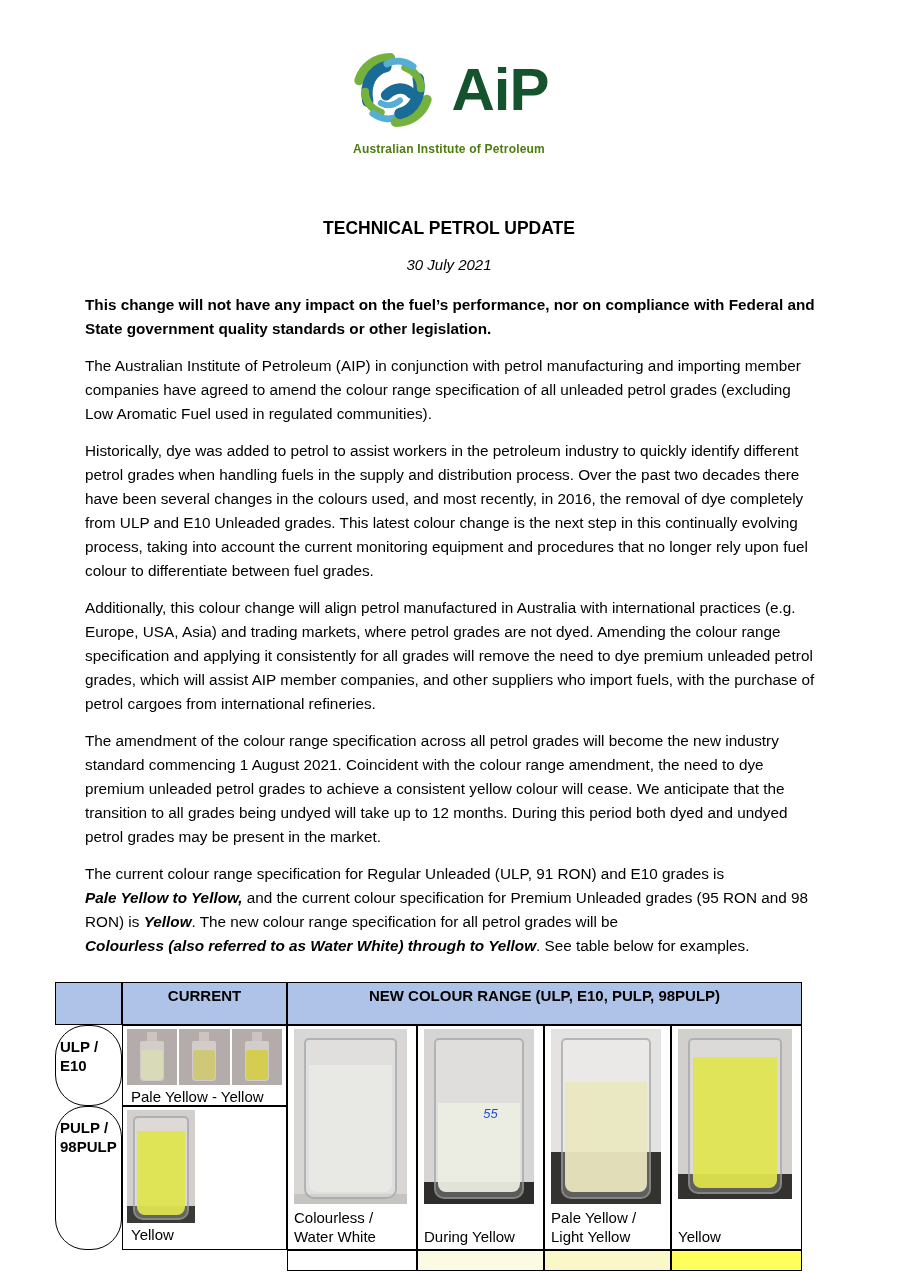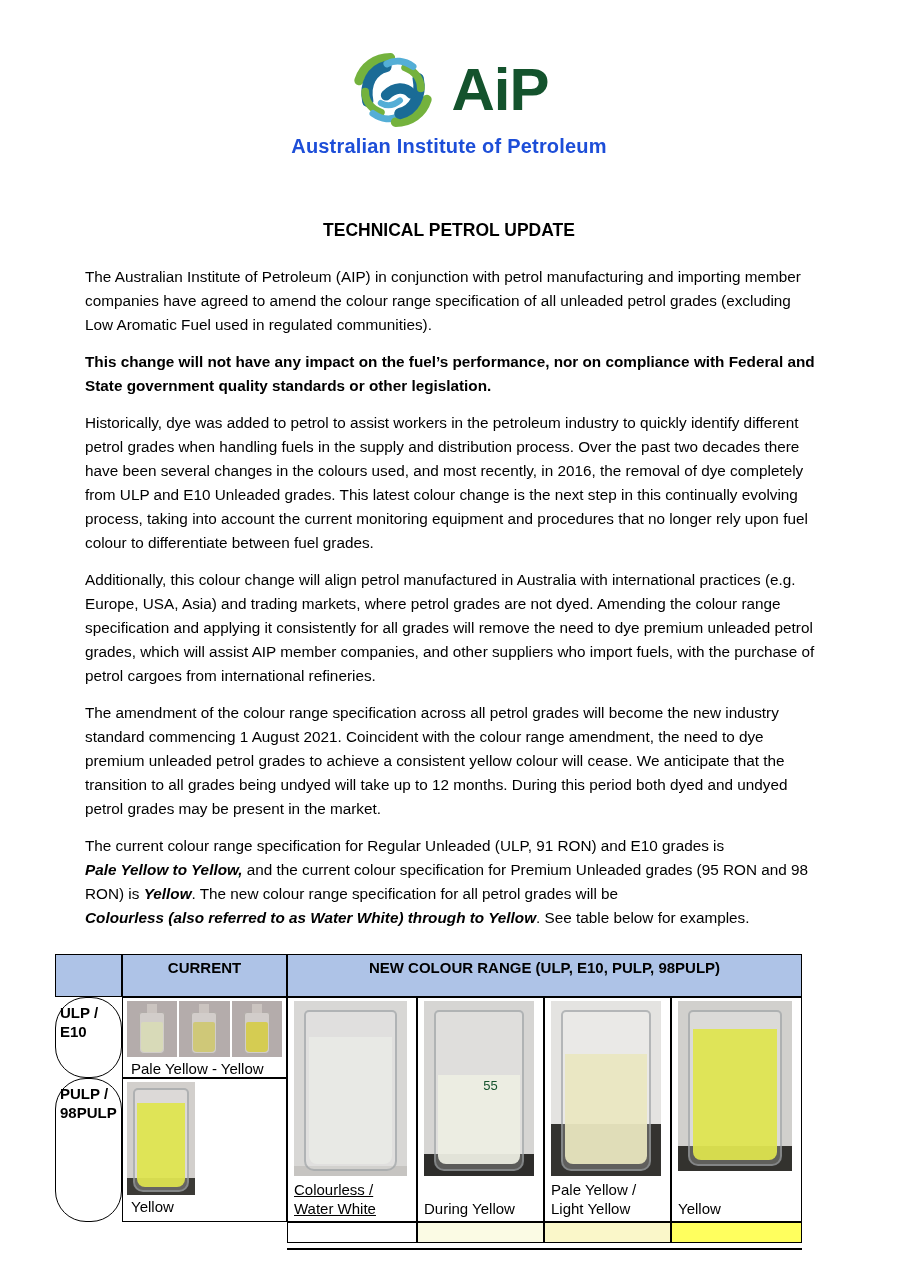--- a/index.html
+++ b/index.html
@@ -4,51 +4,51 @@
 <style>
   html,body{margin:0;padding:0;background:#ffffff;}
   body{width:898px;height:1272px;font-family:"Liberation Sans",sans-serif;color:#000;position:relative;overflow:hidden;}
   .page{padding-top:50px;}
 
   
   .logo-block{text-align:center;}
   .logo-row{display:flex;align-items:center;justify-content:center;gap:14px;}
   .globe{width:88px;height:80px;}
   .wordmark{font-size:60px;font-weight:800;color:#14532d;letter-spacing:-1px;line-height:1;}
-  .tagline{margin-top:5px;font-size:20px;font-weight:bold;color:#1d4ed8;letter-spacing:.2px;}
+  .tagline{margin-top:12px;font-size:12px;font-weight:bold;color:#4d7c0f;letter-spacing:.2px;}
 
   
   .doc-title{margin:26px 40px 0;text-align:center;font-size:17.5px;font-weight:bold;line-height:1.75;}
   .doc-date{margin-top:13px;text-align:center;font-size:15px;font-style:italic;}
 
   
   .body-text{width:737px;margin-left:85px;margin-top:20px;font-size:15.3px;line-height:24px;}
   .body-text p{margin:0 0 13px 0;}
   .body-text .b{font-weight:bold;}
   .body-text .bi{font-weight:bold;font-style:italic;}
 
   
   .spec-table{margin-left:55px;margin-top:24px;display:grid;
     grid-template-columns:67px 165px 130px 127px 127px 131px;
     grid-template-rows:43px 81px 144px 21px 7px;
     font-size:15px;}
   .cell{border:1px solid #000;box-sizing:border-box;position:relative;}
   .hdr{display:flex;justify-content:center;padding-top:4px;font-weight:bold;}
-  .lbl{font-weight:bold;padding:6px 4px;line-height:1.25;white-space:pre-line;border-radius:31px;}
+  .lbl{font-weight:bold;padding:12px 4px;line-height:1.25;white-space:pre-line;border-radius:31px;}
   .caption{padding:1px 4px 2px;line-height:1.25;white-space:pre-line;}
 
   .h-corner{grid-area:1/1/2/2;}
   .h-current{grid-area:1/2/2/3;}
   .h-new{grid-area:1/3/2/7;}
   .r1c1{grid-area:2/1/3/2;}
   .r1c2{grid-area:2/2/3/3;padding:3px 4px;}
   .r2c1{grid-area:3/1/4/2;}
   .r2c2{grid-area:3/2/4/3;padding:3px 4px;}
   .nc{display:flex;flex-direction:column;padding:3px 5px;}
-  .nc0{grid-area:2/3/4/4;text-decoration:underline;}
+  .nc0{grid-area:2/3/4/4;}
   .nc1{grid-area:2/4/4/5;}
   .nc2{grid-area:2/5/4/6;}
   .nc3{grid-area:2/6/4/7;}
   .sw0{grid-area:4/3/5/4;}
   .sw1{grid-area:4/4/5/5;}
   .sw2{grid-area:4/5/5/6;}
   .sw3{grid-area:4/6/5/7;}
   .tail-line{grid-area:5/3/6/7;border:none;border-bottom:2px solid #000;}
 
   
@@ -62,21 +62,21 @@
   .bottle .liq{position:absolute;left:2px;right:2px;bottom:2px;height:72%;
     border-radius:2px 2px 4px 4px;}
 
   .beaker-photo{position:relative;overflow:hidden;}
   .beaker-photo .bench{position:absolute;left:0;right:0;bottom:0;}
   .beaker{position:absolute;left:9%;right:9%;top:5%;bottom:3%;
     border:2px solid rgba(150,155,158,.65);border-radius:5px 5px 10px 10px;
     background:rgba(255,255,255,.22);}
   .beaker .liquid{position:absolute;left:3%;right:3%;bottom:3%;
     border-radius:0 0 8px 8px;opacity:.93;}
-  .beaker .mark{position:absolute;top:42%;left:55%;font-size:13px;color:#14532d;}
+  .beaker .mark{position:absolute;top:42%;left:55%;font-size:13px;font-style:italic;color:#1d4ed8;}
 
   .pulp-photo{width:68px;height:113px;margin-bottom:2px;}
   .pulp-photo .bench{height:15%;}
   .pulp-photo .liquid{top:13%;}
 
   .nc-photo{height:175px;margin:0 4px 4px 1px;flex:0 0 auto;}
   .nc-photo .liquid{border-radius:0 0 8px 8px;}
   .nc0 .nc-photo{background:#d8d7d5;}
   .nc0 .bench{height:6%;background:#c6c4c1;}
   .nc0 .liquid{top:16%;}
@@ -114,24 +114,25 @@
       </svg>
       <span class="wordmark">AiP</span>
     </div>
     <div class="tagline">Australian Institute of Petroleum</div>
   </div>
 
   <div class="doc-title">
     <br>
     <span>TECHNICAL PETROL UPDATE</span>
   </div>
+  <div class="doc-date">30 July 2021</div>
 
   <div class="body-text">
+    <p><span class="b">This change will not have any impact on the fuel’s performance, nor on compliance with Federal and State government quality standards or other legislation.</span></p>
     <p><span>The Australian Institute of Petroleum (AIP) in conjunction with petrol manufacturing and importing member companies have agreed to amend the colour range specification of all unleaded petrol grades (excluding Low Aromatic Fuel used in regulated communities).</span></p>
-    <p><span class="b">This change will not have any impact on the fuel’s performance, nor on compliance with Federal and State government quality standards or other legislation.</span></p>
     <p><span>Historically, dye was added to petrol to assist workers in the petroleum industry to quickly identify different petrol grades when handling fuels in the supply and distribution process.  Over the past two decades there have been several changes in the colours used, and most recently, in 2016, the removal of dye completely from ULP and E10 Unleaded grades.  This latest colour change is the next step in this continually evolving process, taking into account the current monitoring equipment and procedures that no longer rely upon fuel colour to differentiate between fuel grades.</span></p>
     <p><span>Additionally, this colour change will align petrol manufactured in Australia with international practices (e.g. Europe, USA, Asia) and trading markets, where petrol grades are not dyed. Amending the colour range specification and applying it consistently for all grades will remove the need to dye premium unleaded petrol grades, which will assist AIP member companies, and other suppliers who import fuels, with the purchase of petrol cargoes from international refineries.</span></p>
     <p><span>The amendment of the colour range specification across all petrol grades will become the new industry standard commencing 1 August 2021. Coincident with the colour range amendment, the need to dye premium unleaded petrol grades to achieve a consistent yellow colour will cease. We anticipate that the transition to all grades being undyed will take up to 12 months. During this period both dyed and undyed petrol grades may be present in the market.</span></p>
     <p><span>The current colour range specification for Regular Unleaded (ULP, 91 RON) and E10 grades is</span><br><span class="bi">Pale Yellow to Yellow,</span><span> and the current colour specification for Premium Unleaded grades (95 RON and 98 RON) is </span><span class="bi">Yellow</span><span>.  The new colour range specification for all petrol grades will be</span><br><span class="bi">Colourless (also referred to as Water White) through to Yellow</span><span>.  See table below for examples.</span></p>
   </div>
 
   <div class="spec-table">
     <div class="cell hdr h-corner" style="background-color: rgb(174, 195, 231);"></div>
     <div class="cell hdr h-current" style="background-color: rgb(174, 195, 231);">CURRENT</div>
     <div class="cell hdr h-new" style="background-color: rgb(174, 195, 231);">NEW COLOUR RANGE (ULP, E10, PULP, 98PULP)</div>

